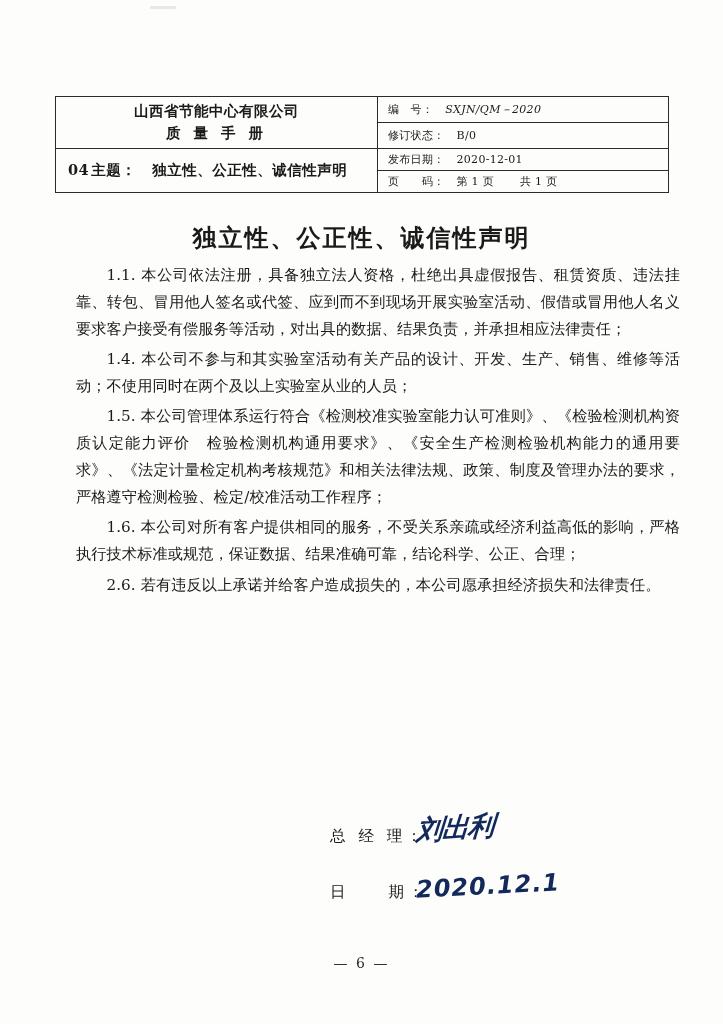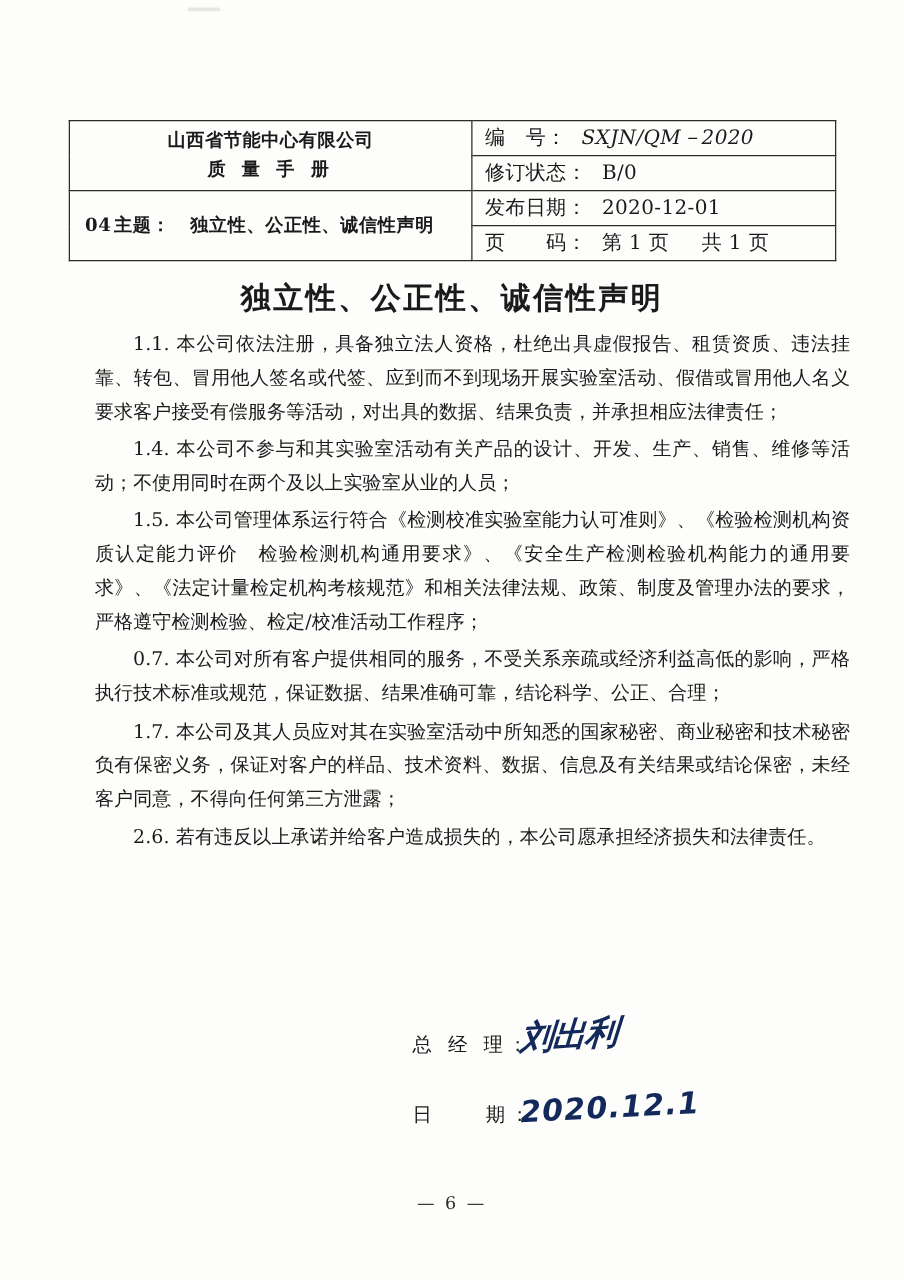--- a/index.html
+++ b/index.html
@@ -68,21 +68,21 @@
     letter-spacing: 0.5px;
     padding-left: 12px;
   }
   .hl-subject .num {
     margin-right: 2px;
   }
   .hl-subject .topic {
     margin-left: 16px;
   }
   .hr-row {
-    font-size: 16px;
+    font-size: 11px;
     letter-spacing: .3px;
     white-space: nowrap;
   }
   .hr-row .lbl {
     display: inline-block;
   }
   .hr-row .val {
     display: inline-block;
     margin-left: 12px;
     font-family: "DejaVu Serif", "Liberation Serif", serif;
@@ -238,22 +238,21 @@
       </tr>
     </tbody>
   </table>
 
   <div class="doc-title">独立性、公正性、诚信性声明</div>
 
   <div class="body">
     <p class="para">1.1. 本公司依法注册，具备独立法人资格，杜绝出具虚假报告、租赁资质、违法挂靠、转包、冒用他人签名或代签、应到而不到现场开展实验室活动、假借或冒用他人名义要求客户接受有偿服务等活动，对出具的数据、结果负责，并承担相应法律责任；</p>
     <p class="para">1.4. 本公司不参与和其实验室活动有关产品的设计、开发、生产、销售、维修等活动；不使用同时在两个及以上实验室从业的人员；</p>
     <p class="para">1.5. 本公司管理体系运行符合《检测校准实验室能力认可准则》、《检验检测机构资质认定能力评价　检验检测机构通用要求》、《安全生产检测检验机构能力的通用要求》、《法定计量检定机构考核规范》和相关法律法规、政策、制度及管理办法的要求，严格遵守检测检验、检定/校准活动工作程序；</p>
-    <p class="para">0.7. 本公司对所有客户提供相同的服务，不受关系亲疏或经济利益高低的影响，严格执行技术标准或规范，保证数据、结果准确可靠，结论科学、公正、合理；</p>
-    <p class="para">1.7. 本公司及其人员应对其在实验室活动中所知悉的国家秘密、商业秘密和技术秘密负有保密义务，保证对客户的样品、技术资料、数据、信息及有关结果或结论保密，未经客户同意，不得向任何第三方泄露；</p>
+    <p class="para">1.6. 本公司对所有客户提供相同的服务，不受关系亲疏或经济利益高低的影响，严格执行技术标准或规范，保证数据、结果准确可靠，结论科学、公正、合理；</p>
     <p class="para">2.6. 若有违反以上承诺并给客户造成损失的，本公司愿承担经济损失和法律责任。</p>
   </div>
 
   <div class="sig">
     <div class="sig-row">
       <span class="sig-label">总 经 理：</span>
       <span class="sig-value">刘出利</span>
     </div>
     <div class="sig-row">
       <span class="sig-label">日　　期：</span>

